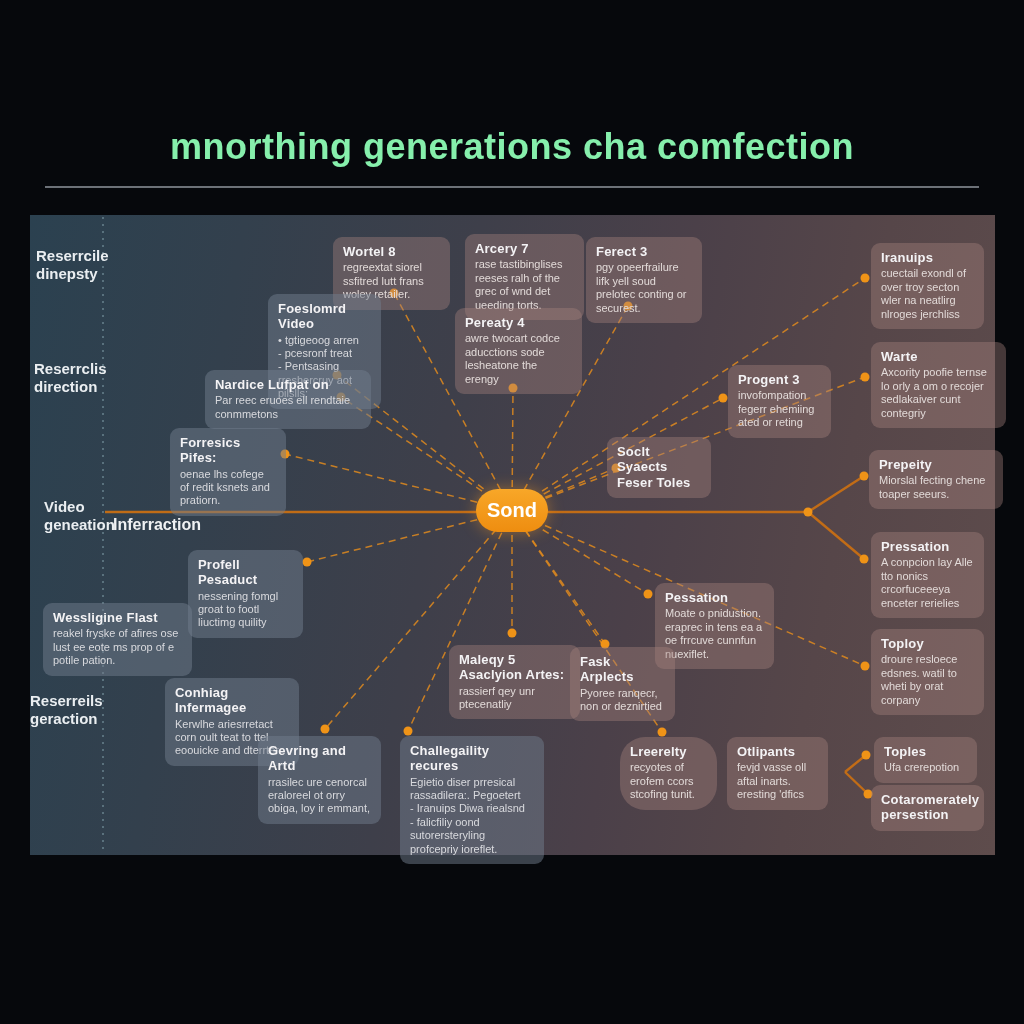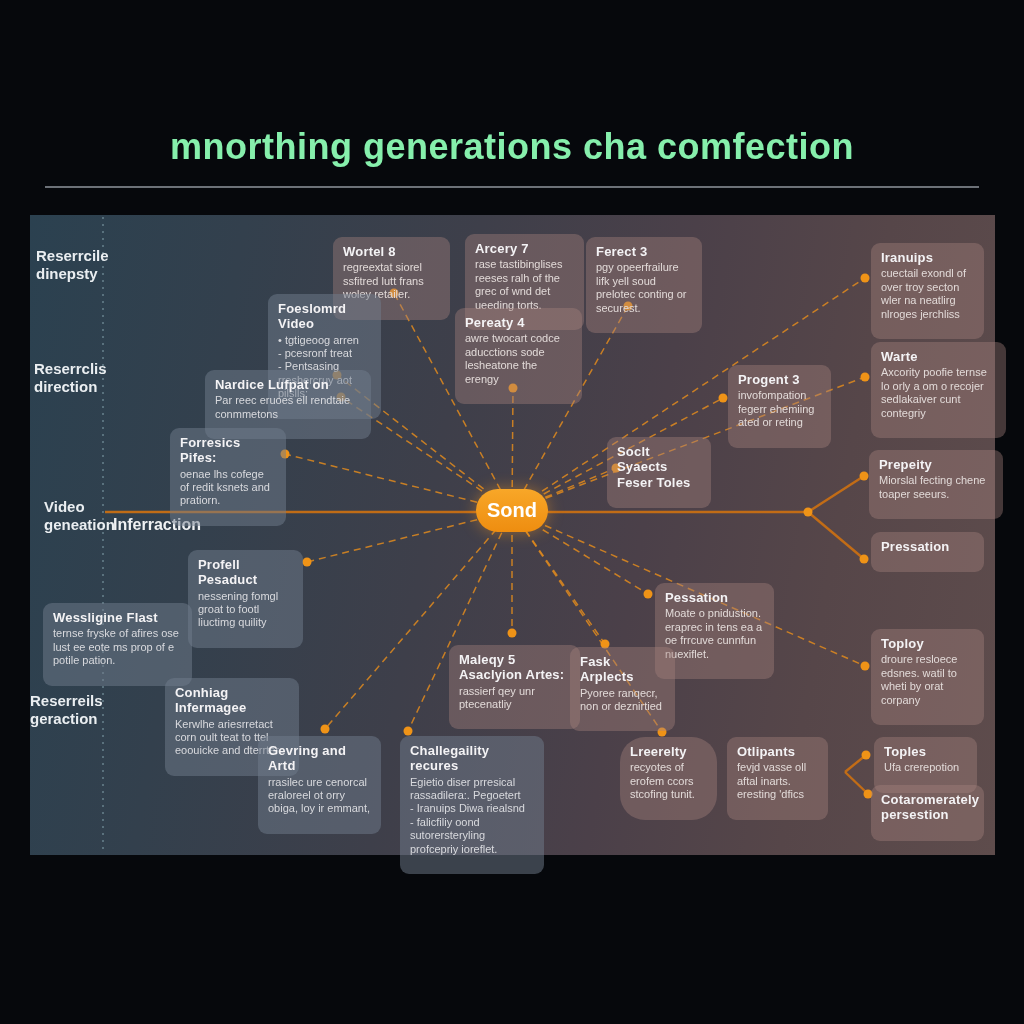--- a/index.html
+++ b/index.html
@@ -6,21 +6,21 @@
   #canvas{position:relative;width:1024px;height:1024px;background:#06080c;overflow:hidden;
           font-family:"Liberation Sans",sans-serif;}
   #title{position:absolute;top:126px;left:0;width:1024px;text-align:center;
          color:#86efac;font-size:36px;font-weight:bold;letter-spacing:.5px;}
   #title-rule{position:absolute;top:186px;left:45px;width:934px;height:2px;
               background:#8f949c;opacity:.75;}
   #panel{position:absolute;left:30px;top:215px;width:965px;height:640px;
          background:linear-gradient(100deg,#2b4150 0%,#33404d 20%,#3e3f4a 42%,
                     #4b4049 62%,#564649 80%,#5e4c4c 100%);}
   #wires{position:absolute;left:0;top:0;width:1024px;height:1024px;pointer-events:none;}
-  .box{position:absolute;border-radius:9px;padding:7px 10px 18px;box-sizing:border-box;}
+  .box{position:absolute;border-radius:9px;padding:7px 10px 8px;box-sizing:border-box;}
   .box.slate{background:rgba(112,123,140,.50);}
   .box.mauve{background:rgba(166,131,126,.40);}
   .box .t{margin:0;font-size:13px;font-weight:bold;color:#f4f3f5;line-height:1.18;
           white-space:pre-line;letter-spacing:.2px;}
   .box .b{margin:2px 0 0;font-size:11px;color:#d9dade;line-height:1.22;white-space:pre-line;}
   .box.mauve .b{color:#e2dad8;}
   .side-label{position:absolute;color:#eaeef1;font-size:15px;font-weight:bold;
               line-height:1.18;white-space:pre-line;}
   #axis-label{position:absolute;left:113px;top:516px;color:#f0f2f4;
               font-size:16px;font-weight:bold;}
@@ -152,24 +152,25 @@
       <div class="box mauve" style="left: 869px; top: 450px; width: 134px;">
         <div class="t">Prepeity</div>
         <div class="b">Miorslal fecting chene toaper seeurs.</div>
       </div>
       <div class="box slate" style="left: 188px; top: 550px; width: 115px;">
         <div class="t">Profell Pesaduct</div>
         <div class="b">nessening fomgl groat to footl liuctimg quility</div>
       </div>
       <div class="box slate" style="left: 43px; top: 603px; width: 149px;">
         <div class="t">Wessligine Flast</div>
-        <div class="b">ternse fryske of afires ose lust ee eote ms prop of e potile pation.</div>
+        <div class="b">reakel fryske of afires ose lust ee eote ms prop of e potile pation.</div>
       </div>
       <div class="box mauve" style="left: 871px; top: 532px; width: 113px;">
         <div class="t">Pressation</div>
+        <div class="b">A conpcion lay Alle tto nonics crcorfuceeeya enceter rerielies</div>
       </div>
       <div class="box mauve" style="left: 655px; top: 583px; width: 119px;">
         <div class="t">Pessation</div>
         <div class="b">Moate o pnidustion. eraprec in tens ea a oe frrcuve cunnfun nuexiflet.</div>
       </div>
       <div class="box mauve" style="left: 449px; top: 645px; width: 131px;">
         <div class="t">Maleqy 5
 Asaclyion Artes:</div>
         <div class="b">rassierf qey unr ptecenatliy</div>
       </div>

